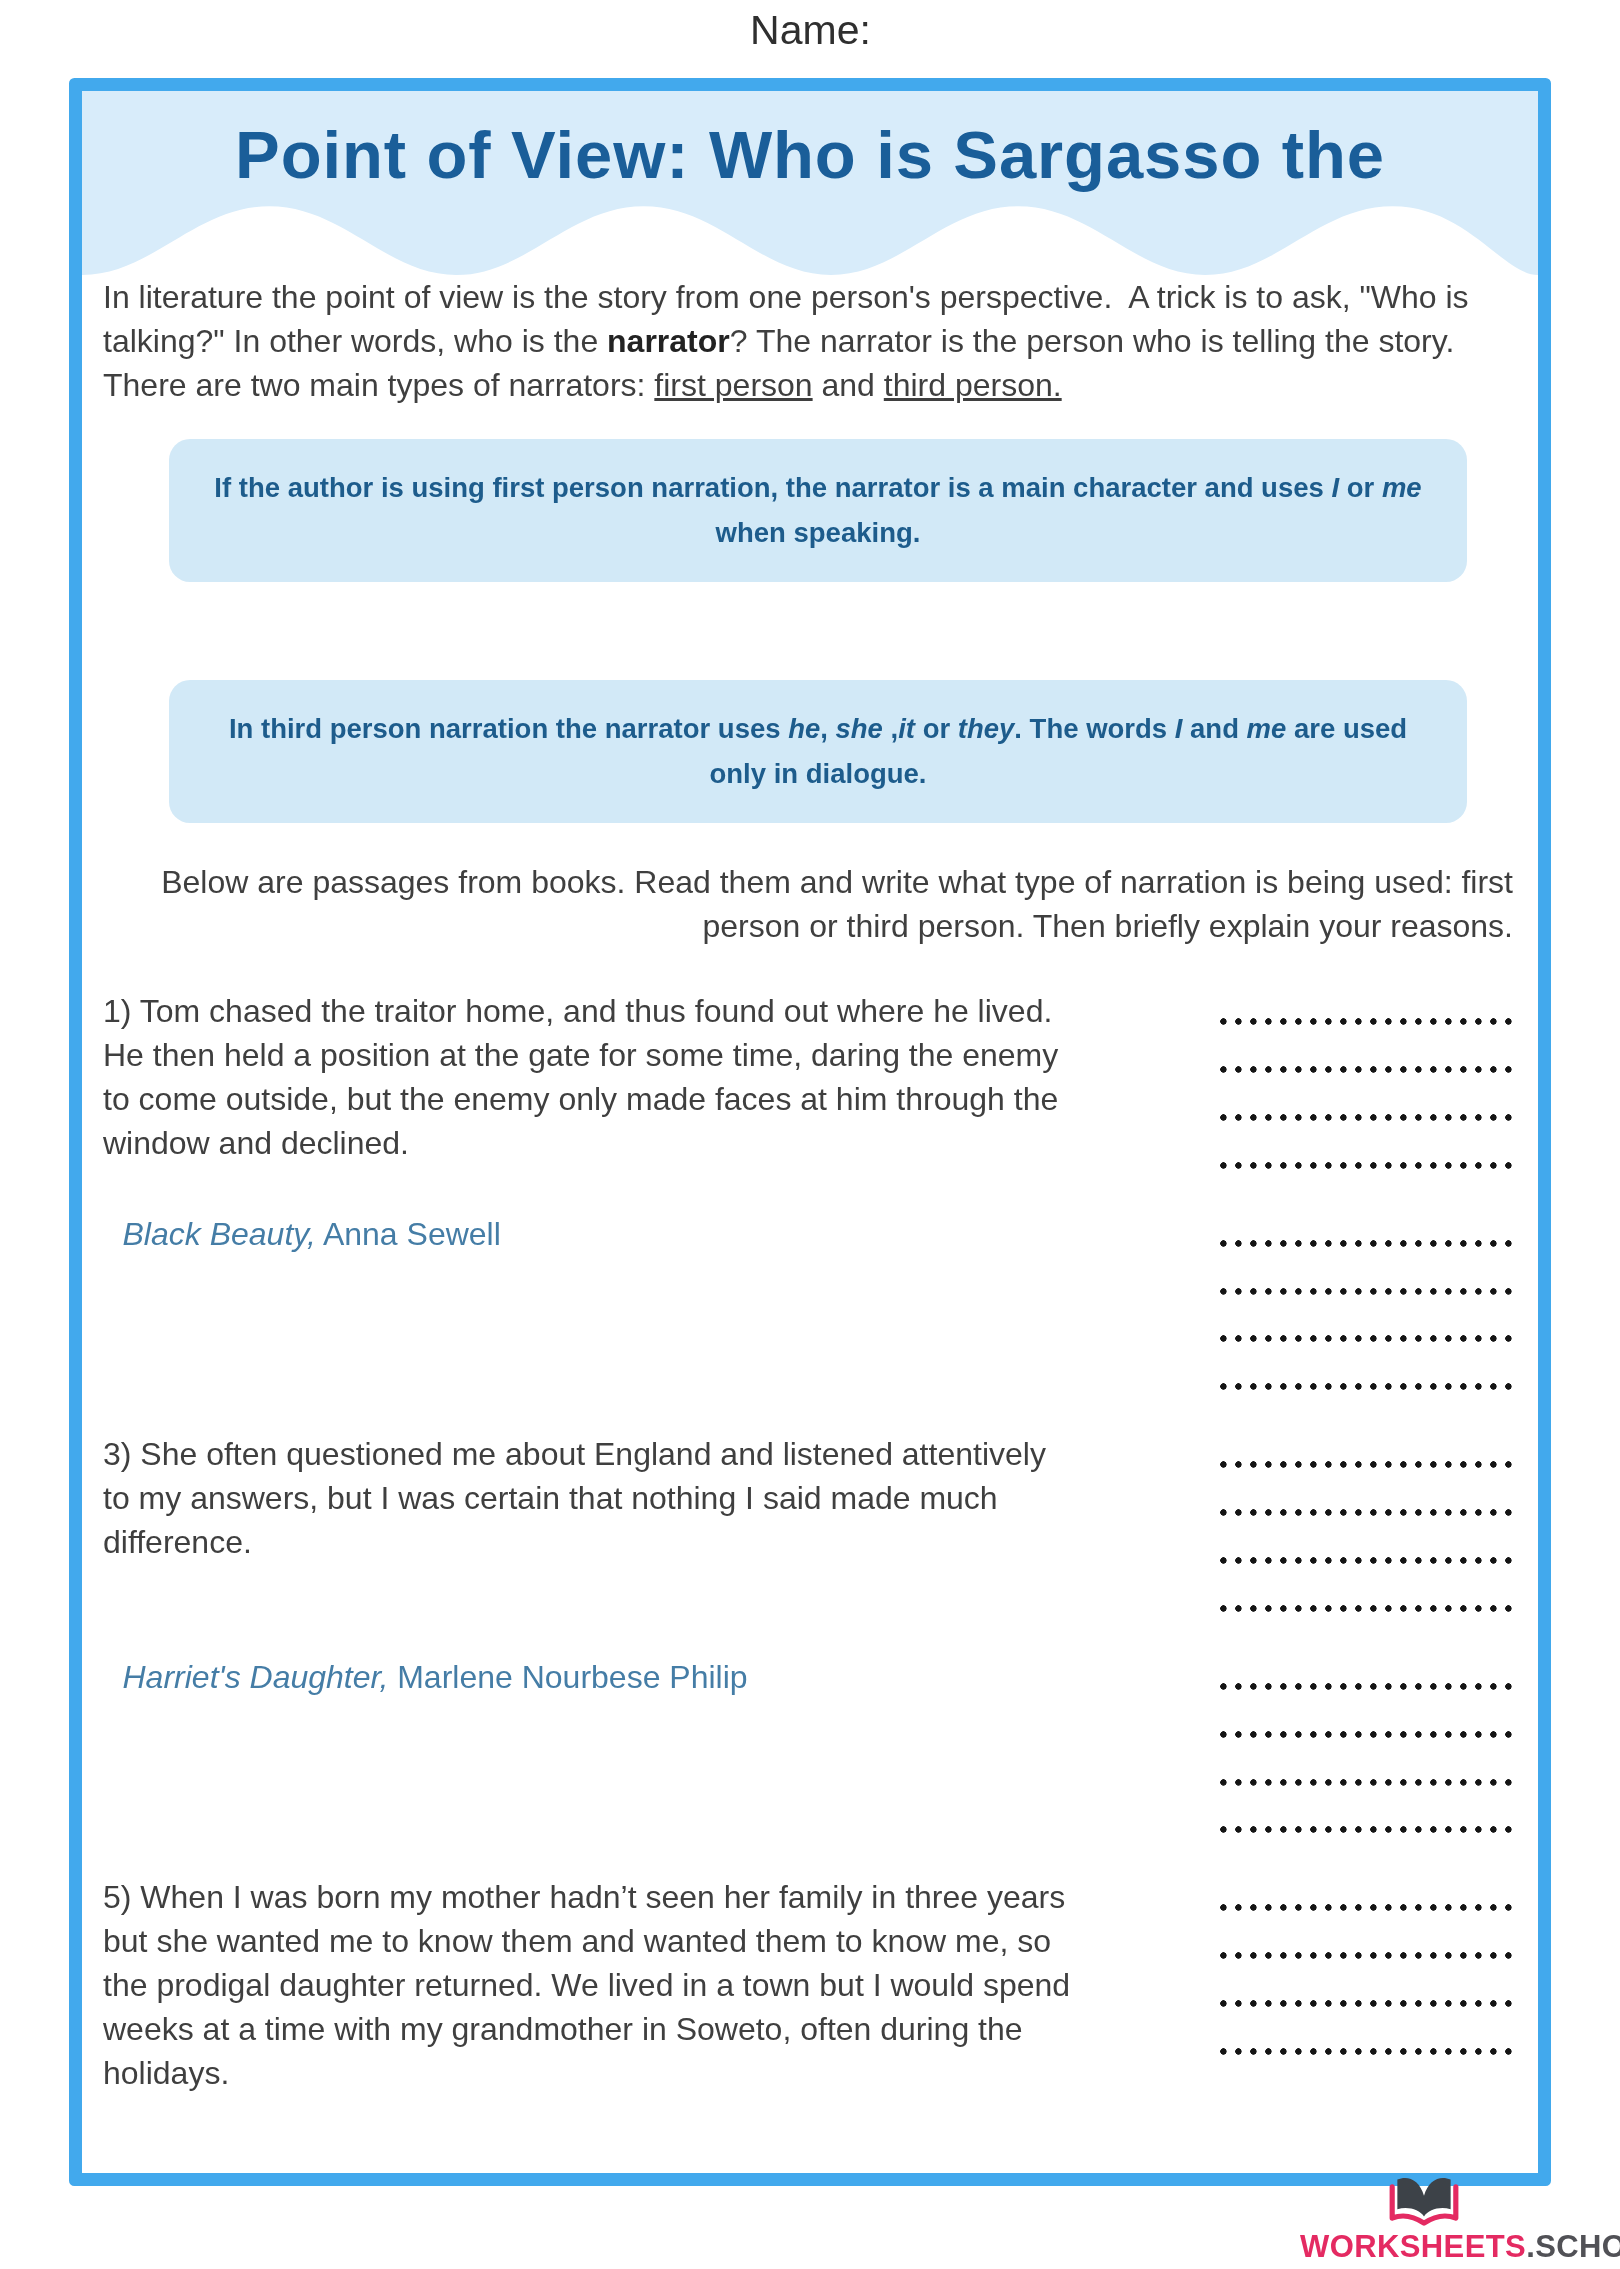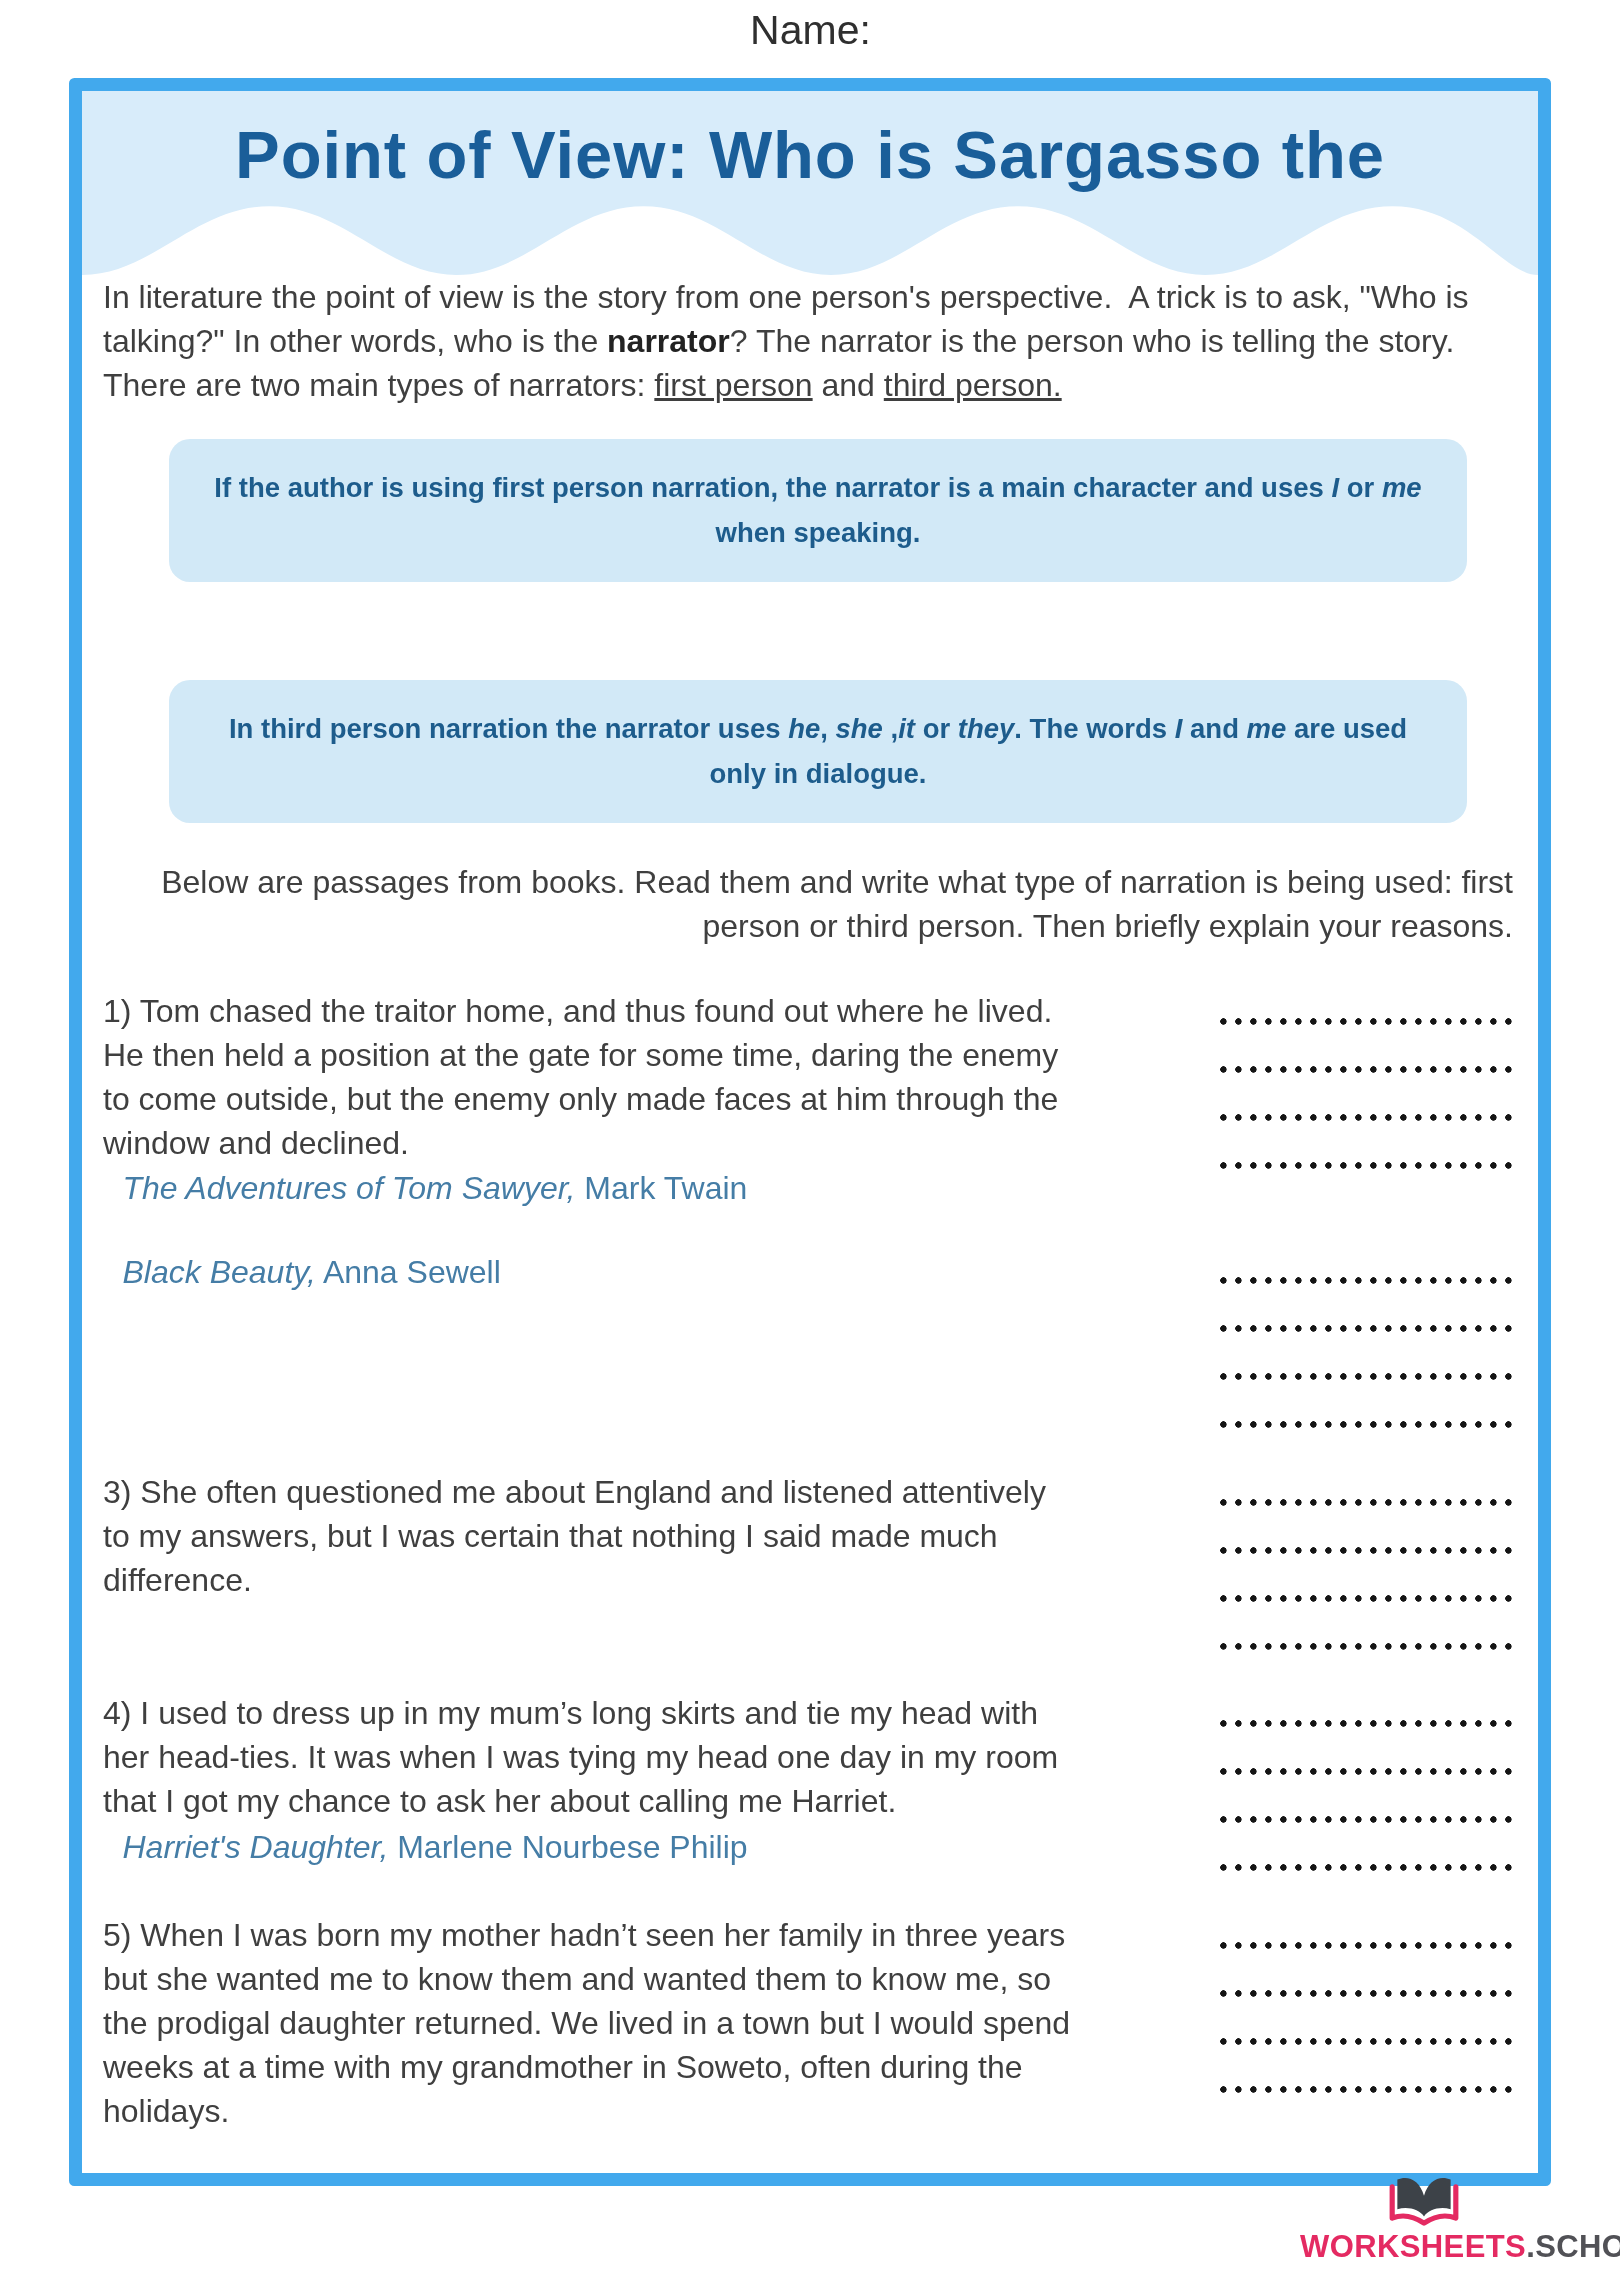--- a/index.html
+++ b/index.html
@@ -106,24 +106,20 @@
       </div>
     </div>
 
     <p class="para instructions">Below are passages from books. Read them and write what type of narration is being used: first person or third person. Then briefly explain your reasons.</p>
 
     <div class="passages">
 
         <div class="passage">
           <div class="passage-left">
             <div class="para">1) Tom chased the traitor home, and thus found out where he lived. He then held a position at the gate for some time, daring the enemy to come outside, but the enemy only made faces at him through the window and declined.</div>
-            <div class="passage-source">
-              <span class="src-title">The Adventures of Tom Sawyer,</span>
-              <span class="src-author">Mark Twain</span>
-            </div>
           </div>
           <div class="passage-dots">
             <div class="dot-line"></div>
             <div class="dot-line"></div>
             <div class="dot-line"></div>
             <div class="dot-line"></div>
           </div>
         </div>
 
         <div class="passage">
@@ -148,21 +144,20 @@
           <div class="passage-dots">
             <div class="dot-line"></div>
             <div class="dot-line"></div>
             <div class="dot-line"></div>
             <div class="dot-line"></div>
           </div>
         </div>
 
         <div class="passage">
           <div class="passage-left">
-            <div class="para">4) I used to dress up in my mum’s long skirts and tie my head with her head-ties. It was when I was tying my head one day in my room that I got my chance to ask her about calling me Harriet.</div>
             <div class="passage-source">
               <span class="src-title">Harriet's Daughter,</span>
               <span class="src-author">Marlene Nourbese Philip</span>
             </div>
           </div>
           <div class="passage-dots">
             <div class="dot-line"></div>
             <div class="dot-line"></div>
             <div class="dot-line"></div>
             <div class="dot-line"></div>

